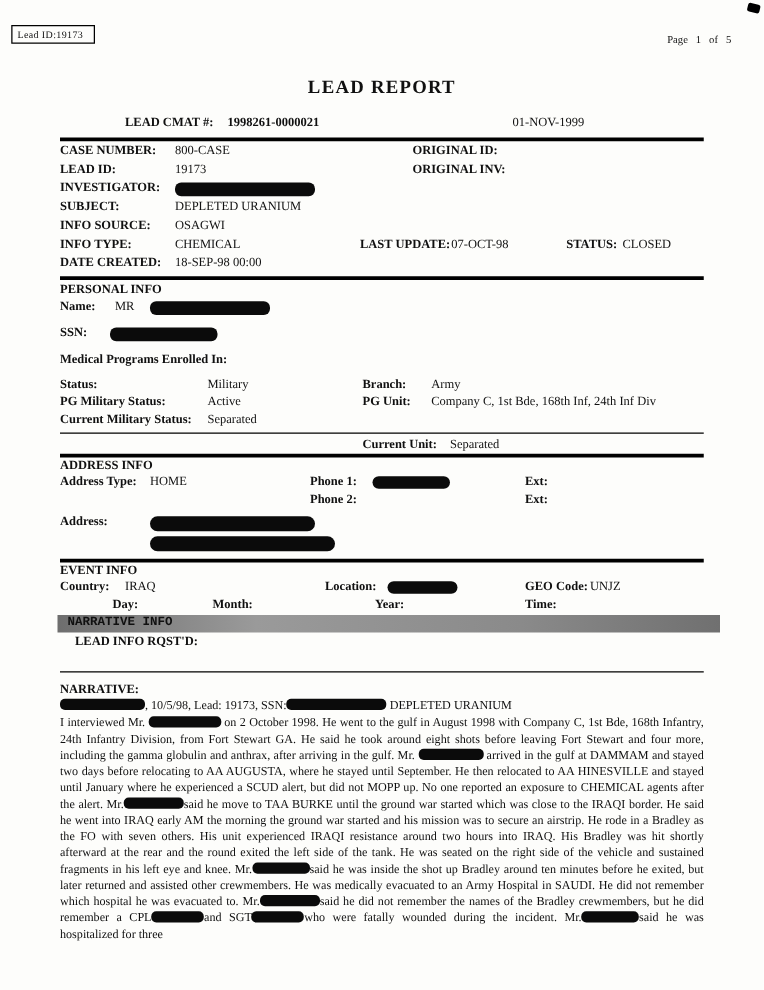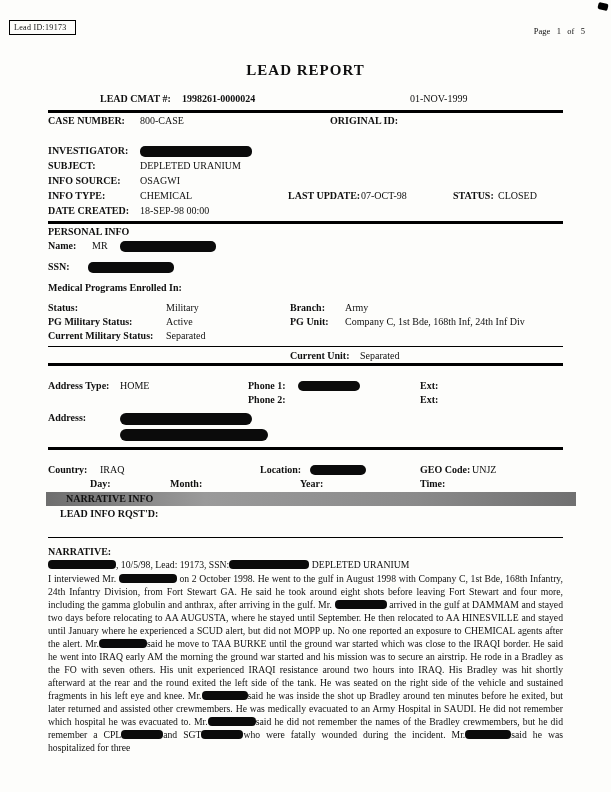--- a/index.html
+++ b/index.html
@@ -18,21 +18,21 @@
   .artifact { position:absolute; right:3px; top:3px; width:10px; height:7px; background:#000; border-radius:2px; transform:rotate(14deg); }
   .title { position:absolute; left:0; top:62px; width:100%; text-align:center; font-size:15px; font-weight:bold; letter-spacing:1px; }
   .row { position:absolute; left:0; width:100%; height:15px; font-size:10px; white-space:nowrap; }
   .cell { position:absolute; top:0; }
   .b { font-weight:bold; }
   .rule { position:absolute; left:0; width:100%; height:3px; background:#000; }
   .rule.thin { height:1px; }
   .barhdr {
     position:absolute; left:-2px; width:103%; height:14px;
     background:linear-gradient(90deg,#6e6e6e,#9a9a9a 30%,#8a8a8a 70%,#707070);
-    font-size:10px; font-weight:bold; padding-left:20px; line-height:14px;
+    font-size:10px; font-weight:bold; padding-left:8px; line-height:14px;font-family:Liberation Mono, monospace;
   }
   .redact { display:inline-block; background:#0b0b0b; border-radius:5px; height:10px; vertical-align:-1px; }
   .fr { position:absolute; top:1px; height:11px; border-radius:5px; background:#0b0b0b; }
   .fr.tall { height:12px; border-radius:6px; }
   .narrative-body {
     position:absolute; left:0; top:572px; width:515px;
     font-size:9.7px; line-height:13px; text-align:justify; white-space:normal;
   }
   .narrative-body .redact, .headline .redact { height:9px; border-radius:4px; vertical-align:-1px; }
   .headline { position:absolute; left:0; top:559px; width:515px; font-size:9.7px; white-space:nowrap; }
@@ -47,30 +47,35 @@
   </div>
   <div class="pagenum">Page&nbsp;&nbsp; 1&nbsp;&nbsp; of&nbsp;&nbsp; 5</div>
   <div class="artifact"></div>
 
   <div class="title">LEAD REPORT</div>
 
   <div class="content">
 
     <div class="row" style="top:93px">
       <span class="cell b" style="left:52px">LEAD CMAT #:</span>
-      <span class="cell b" style="left:134px">1998261-0000024</span>
+      <span class="cell b" style="left:134px">1998261-0000021</span>
       <span class="cell" style="left:362px">01-NOV-1999</span>
     </div>
 
     <div class="rule" style="top:110px"></div>
 
     <div class="row" style="top:115px">
       <span class="cell b" style="left:0">CASE NUMBER:</span>
       <span class="cell" style="left:92px">800-CASE</span>
       <span class="cell b" style="left:282px">ORIGINAL ID:</span>
+    </div>
+    <div class="row" style="top:130px">
+      <span class="cell b" style="left:0">LEAD ID:</span>
+      <span class="cell" style="left:92px">19173</span>
+      <span class="cell b" style="left:282px">ORIGINAL INV:</span>
     </div>
     <div class="row" style="top:145px">
       <span class="cell b" style="left:0">INVESTIGATOR:</span>
       <span class="fr" style="left:92px;width:112px"></span>
     </div>
     <div class="row" style="top:175px">
       <span class="cell b" style="left:0">INFO SOURCE:</span>
       <span class="cell" style="left:92px">OSAGWI</span>
     </div>
     <div class="row" style="top:160px">
@@ -124,20 +129,23 @@
       <span class="cell" style="left:118px">Separated</span>
     </div>
     <div class="rule thin" style="top:346px"></div>
     <div class="row" style="top:350px">
       <span class="cell b" style="left:242px">Current Unit:</span>
       <span class="cell" style="left:312px">Separated</span>
     </div>
 
     <div class="rule" style="top:363px"></div>
 
+    <div class="row b" style="top:367px">
+      <span class="cell" style="left:0">ADDRESS INFO</span>
+    </div>
     <div class="row" style="top:380px">
       <span class="cell b" style="left:0">Address Type:</span>
       <span class="cell" style="left:72px">HOME</span>
       <span class="cell b" style="left:200px">Phone 1:</span>
       <span class="fr" style="left:250px;width:62px;height:10px"></span>
       <span class="cell b" style="left:372px">Ext:</span>
     </div>
     <div class="row" style="top:394px">
       <span class="cell b" style="left:200px">Phone 2:</span>
       <span class="cell b" style="left:372px">Ext:</span>
@@ -145,20 +153,23 @@
     <div class="row" style="top:412px">
       <span class="cell b" style="left:0">Address:</span>
       <span class="fr tall" style="left:72px;width:132px"></span>
     </div>
     <div class="row" style="top:428px">
       <span class="fr tall" style="left:72px;width:148px"></span>
     </div>
 
     <div class="rule" style="top:447px"></div>
 
+    <div class="row b" style="top:451px">
+      <span class="cell" style="left:0">EVENT INFO</span>
+    </div>
     <div class="row" style="top:464px">
       <span class="cell b" style="left:0">Country:</span>
       <span class="cell" style="left:52px">IRAQ</span>
       <span class="cell b" style="left:212px">Location:</span>
       <span class="fr" style="left:262px;width:56px;height:10px"></span>
       <span class="cell b" style="left:372px">GEO Code:</span>
       <span class="cell" style="left:424px">UNJZ</span>
     </div>
     <div class="row" style="top:478px">
       <span class="cell b" style="left:42px">Day:</span>

